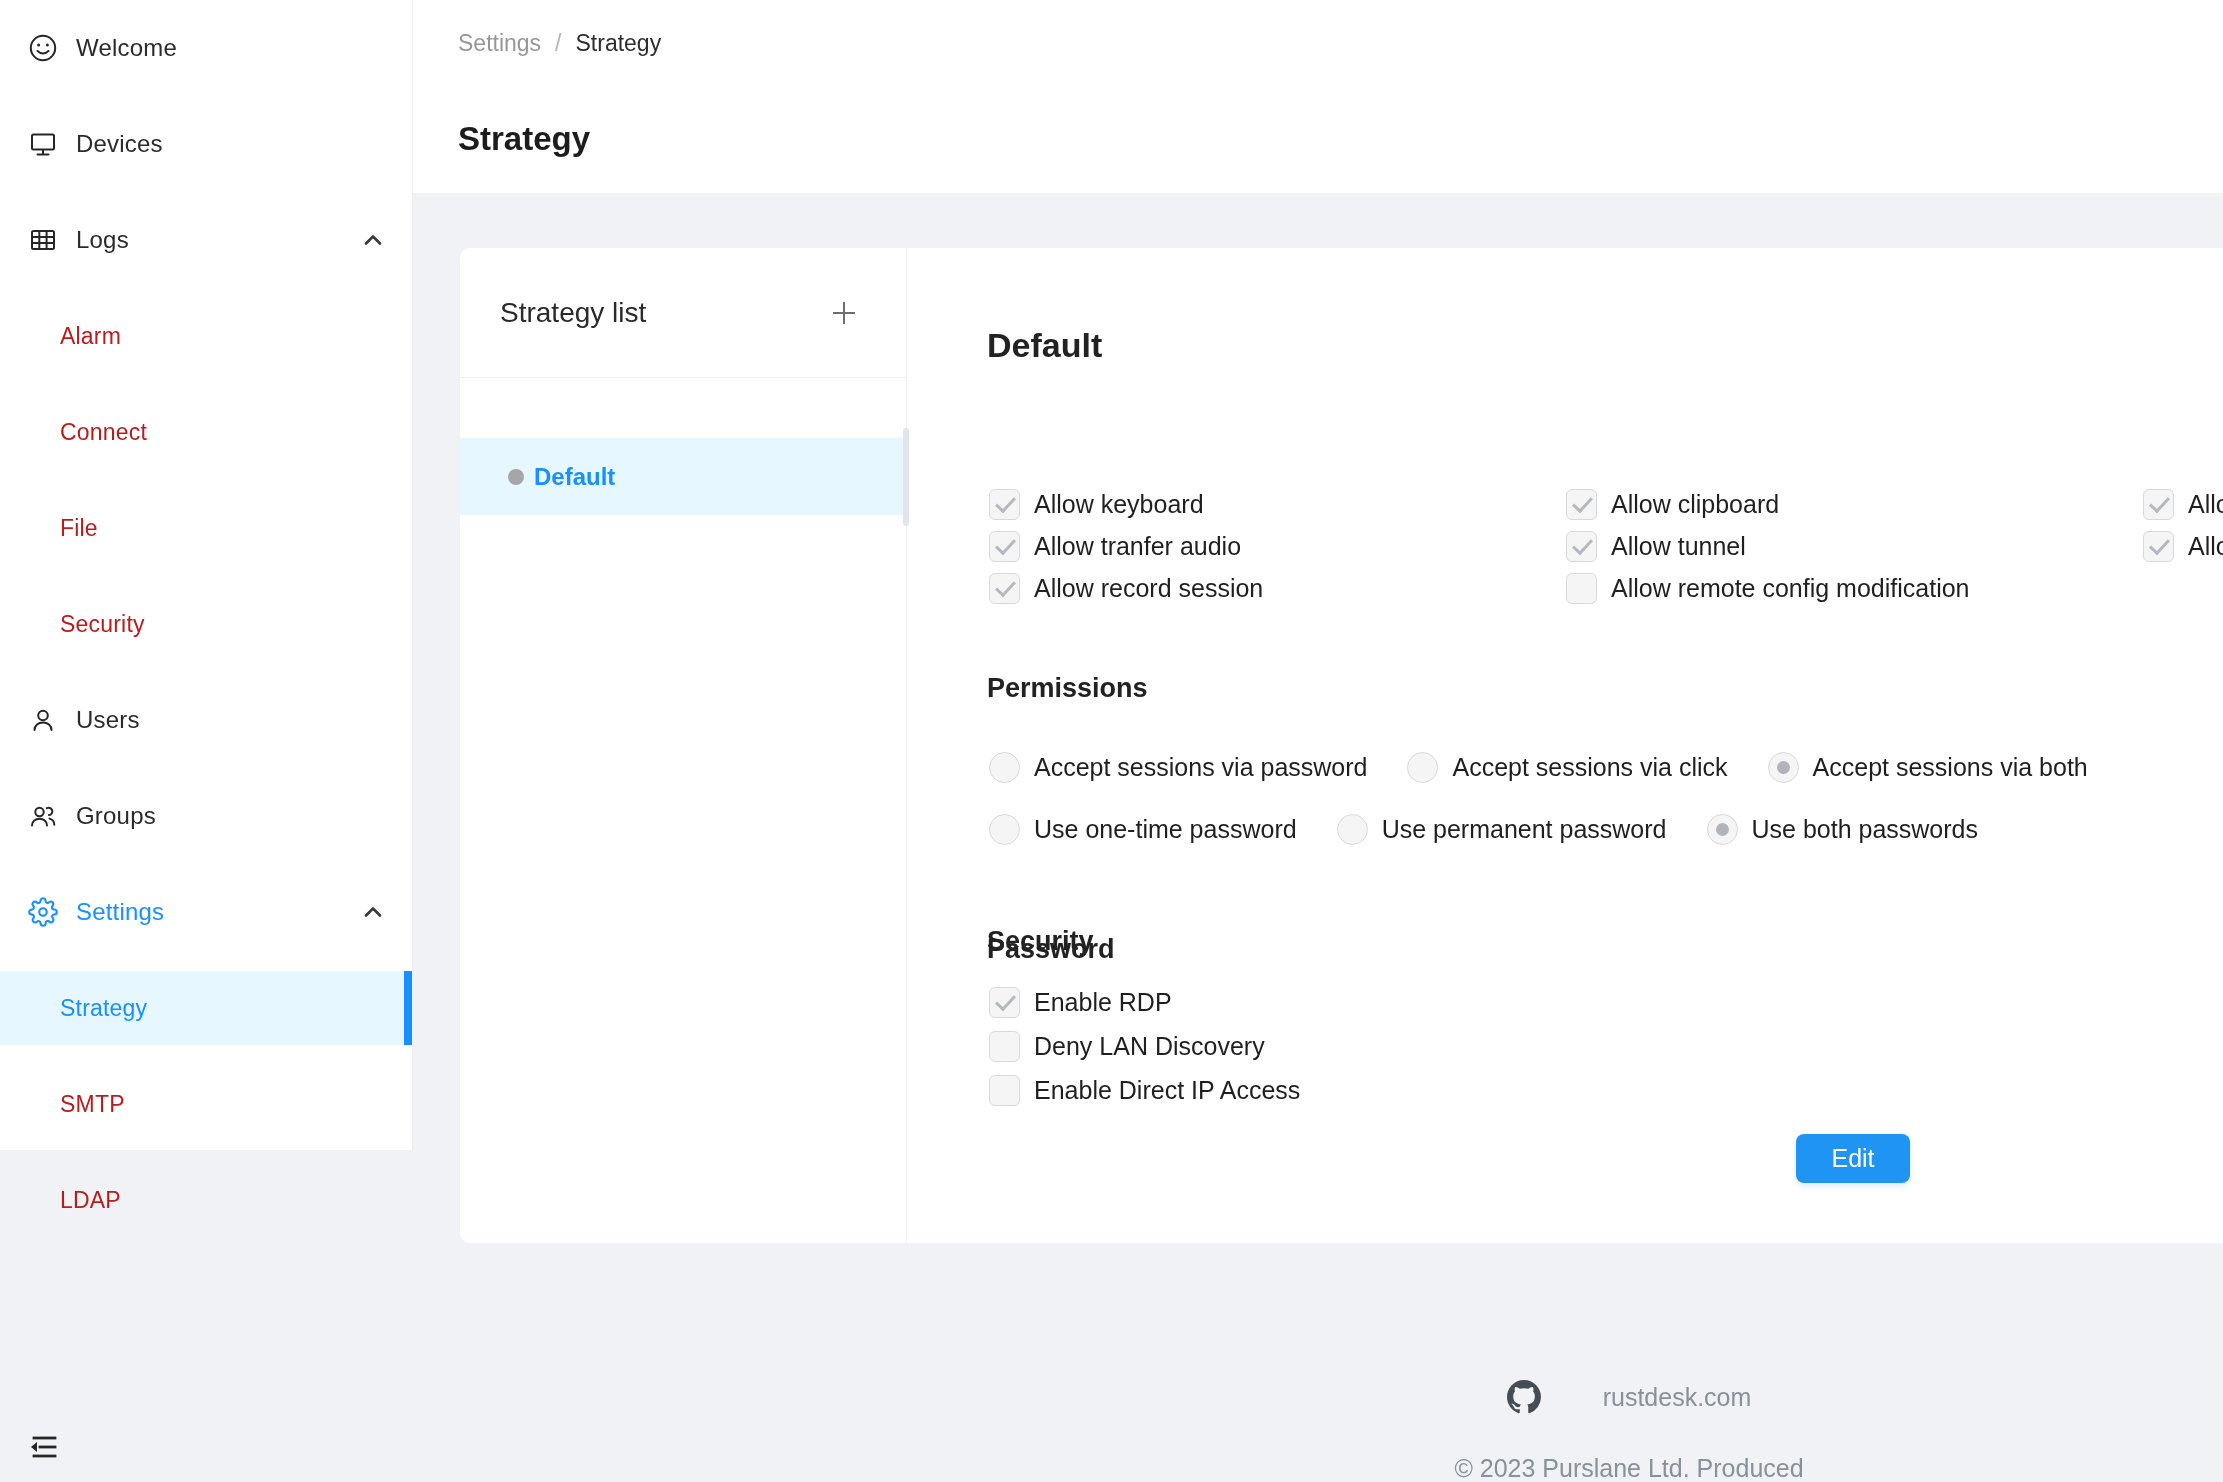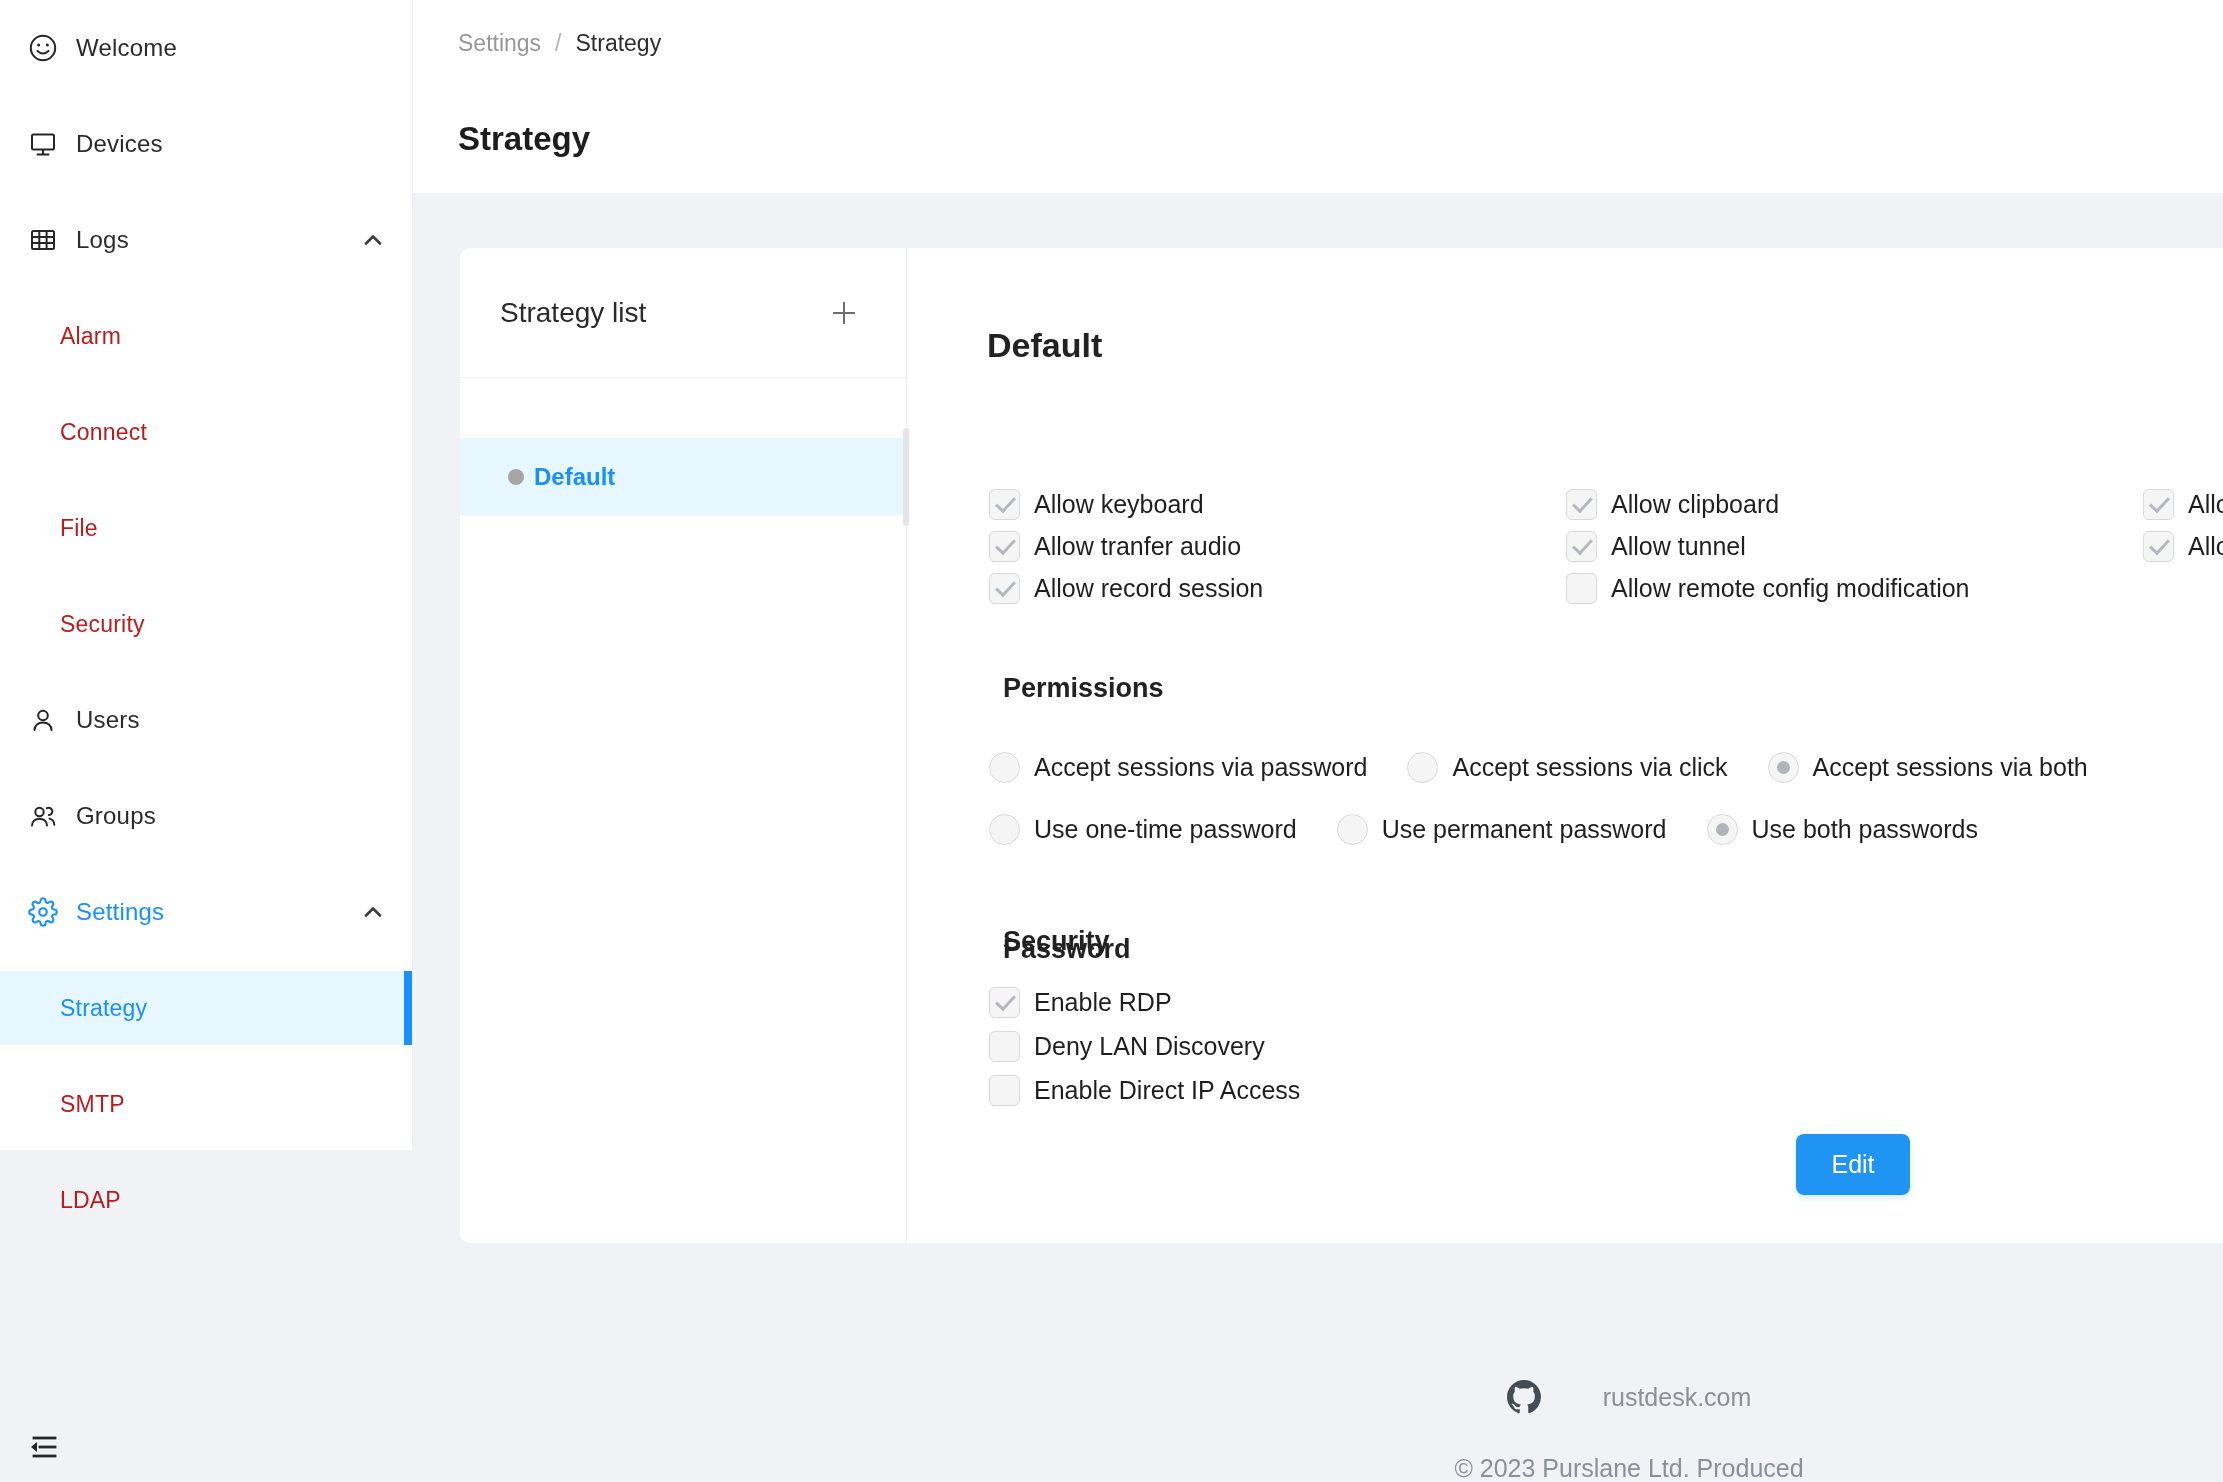--- a/index.html
+++ b/index.html
@@ -53,21 +53,21 @@
   .list-row{height:77px;display:flex;align-items:center;cursor:pointer;}
   .list-row.selected{background:#e6f7ff;}
   .list-dot{width:16px;height:16px;border-radius:50%;background:#a6a6a6;margin-left:48px;flex:none;}
   .list-name{margin-left:10px;font-size:24px;font-weight:700;color:#1890ff;}
   .scroll-thumb{position:absolute;left:443px;top:180px;width:6px;height:98px;
     background:#e2e5e9;border-radius:3px;cursor:pointer;}
 
   
   .detail{position:absolute;left:527px;top:0;right:0;bottom:0;}
   .detail-title{position:absolute;left:0;top:50px;font-size:34px;font-weight:600;color:#222;}
-  .section-h{position:absolute;left:16px;font-size:27px;font-weight:600;color:#222;}
+  .section-h{position:absolute;left:0;font-size:27px;font-weight:600;color:#222;}
   .h-permissions{top:398px;}
   .h-password{top:659px;}
   .h-security{top:651px;}
   .perm-rows{position:absolute;left:2px;top:235px;}
   .perm-row{display:flex;align-items:center;height:42px;}
   .perm-cell{display:flex;align-items:center;width:577px;flex:none;}
   .sec-rows{position:absolute;left:2px;top:732px;}
   .sec-row{display:flex;align-items:center;height:44px;}
   .pw-rows{position:absolute;left:2px;top:498px;}
   .pw-row{display:flex;align-items:center;height:42px;gap:40px;}
@@ -75,21 +75,21 @@
   .pw-item{display:flex;align-items:center;}
   .ctl-label{margin-left:14px;font-size:25px;color:#1f1f1f;white-space:nowrap;}
   .checkbox{width:31px;height:31px;box-sizing:border-box;border:1.5px solid #d9d9d9;border-radius:6px;
     background:#f5f5f5;position:relative;flex:none;cursor:pointer;}
   .checkbox.checked::after{content:'';position:absolute;left:10px;top:3px;width:8px;height:16px;
     border-right:3px solid #b5b9bf;border-bottom:3px solid #b5b9bf;transform:rotate(43deg);}
   .radio{width:31px;height:31px;box-sizing:border-box;border:1.5px solid #d9d9d9;border-radius:50%;
     background:#f5f5f5;position:relative;flex:none;cursor:pointer;}
   .radio.selected::after{content:'';position:absolute;left:8px;top:8px;right:8px;bottom:8px;
     border-radius:50%;background:#b1b5bb;}
-  .edit-btn{position:absolute;left:809px;top:886px;width:114px;height:61px;background:#2094f3;
+  .edit-btn{position:absolute;left:809px;top:886px;width:114px;height:49px;background:#2094f3;
     border:none;border-radius:8px;color:#fff;font-size:25px;font-family:inherit;cursor:pointer;
     box-shadow:0 3px 6px rgba(32,148,243,.18);}
 
   
   .footer-line1{position:absolute;left:413px;top:1379px;width:2432px;height:36px;
     display:flex;align-items:center;justify-content:center;gap:62px;}
   .gh-icon{width:34px;height:34px;color:#454c54;cursor:pointer;}
   .gh-icon svg{width:34px;height:34px;display:block;}
   .footer-site{font-size:25px;color:#8a9099;cursor:pointer;}
   .footer-line2{position:absolute;left:413px;top:1450px;width:2432px;height:36px;

